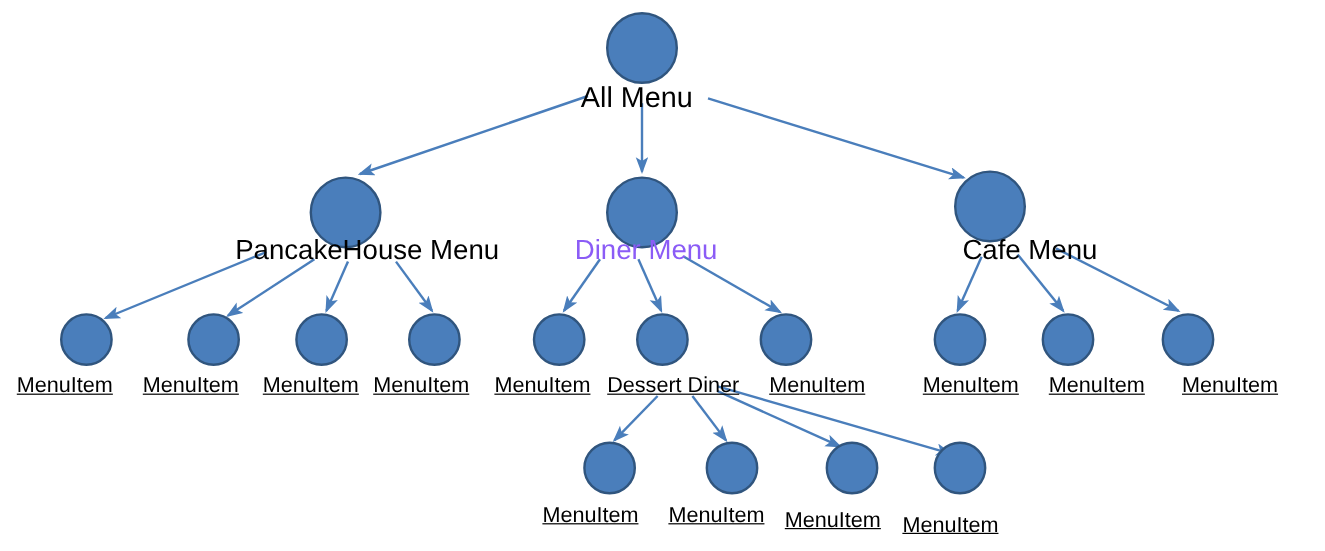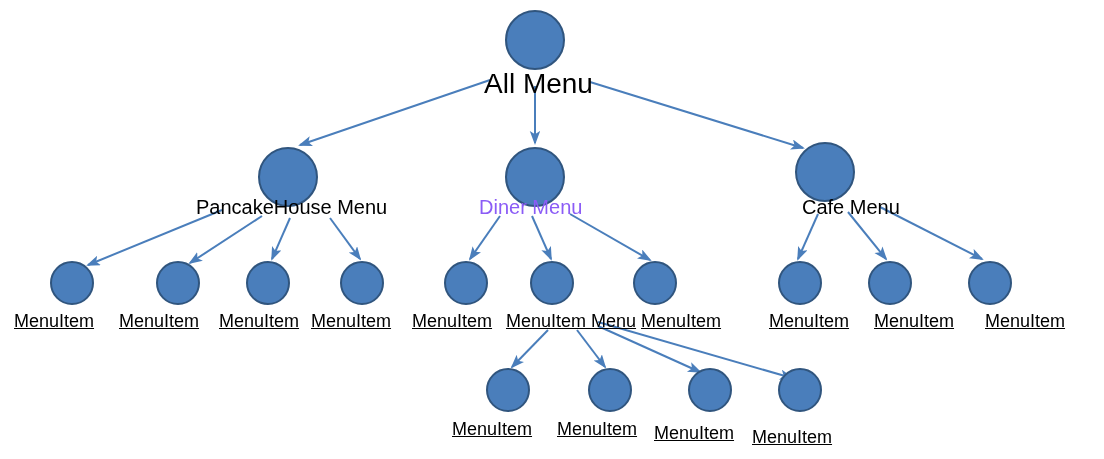--- a/index.html
+++ b/index.html
@@ -33,24 +33,24 @@
     border: 2px solid #30557E;
   }
   .node-label {
     position: absolute;
     color: #000000;
     white-space: nowrap;
     font-family: "Liberation Sans", sans-serif;
     line-height: 1;
   }
   .label-root {
-    font-size: 28px;
+    font-size: 24px;
   }
   .label-mid {
-    font-size: 20px;
+    font-size: 23px;
   }
   .label-leaf {
     font-size: 18px;
     text-decoration: underline;
   }
 </style>
 </head>
 <body>
 
 <div id="diagram-root">
@@ -93,21 +93,21 @@
       <div class="node-label label-leaf" style="left: 14px; top: 312px; color: rgb(0, 0, 0);">MenuItem</div>
       <div class="node-circle" style="left: 156px; top: 261px; width: 44px; height: 44px; background: rgb(74, 126, 187); border-color: rgb(48, 85, 126);"></div>
       <div class="node-label label-leaf" style="left: 119px; top: 312px; color: rgb(0, 0, 0);">MenuItem</div>
       <div class="node-circle" style="left: 246px; top: 261px; width: 44px; height: 44px; background: rgb(74, 126, 187); border-color: rgb(48, 85, 126);"></div>
       <div class="node-label label-leaf" style="left: 219px; top: 312px; color: rgb(0, 0, 0);">MenuItem</div>
       <div class="node-circle" style="left: 340px; top: 261px; width: 44px; height: 44px; background: rgb(74, 126, 187); border-color: rgb(48, 85, 126);"></div>
       <div class="node-label label-leaf" style="left: 311px; top: 312px; color: rgb(0, 0, 0);">MenuItem</div>
       <div class="node-circle" style="left: 444px; top: 261px; width: 44px; height: 44px; background: rgb(74, 126, 187); border-color: rgb(48, 85, 126);"></div>
       <div class="node-label label-leaf" style="left: 412px; top: 312px; color: rgb(0, 0, 0);">MenuItem</div>
       <div class="node-circle" style="left: 530px; top: 261px; width: 44px; height: 44px; background: rgb(74, 126, 187); border-color: rgb(48, 85, 126);"></div>
-      <div class="node-label label-leaf" style="left: 506px; top: 312px; color: rgb(0, 0, 0);">MenuItem Menu</div>
+      <div class="node-label label-leaf" style="left: 506px; top: 312px; color: rgb(0, 0, 0);">Dessert Diner</div>
       <div class="node-circle" style="left: 633px; top: 261px; width: 44px; height: 44px; background: rgb(74, 126, 187); border-color: rgb(48, 85, 126);"></div>
       <div class="node-label label-leaf" style="left: 641px; top: 312px; color: rgb(0, 0, 0);">MenuItem</div>
       <div class="node-circle" style="left: 778px; top: 261px; width: 44px; height: 44px; background: rgb(74, 126, 187); border-color: rgb(48, 85, 126);"></div>
       <div class="node-label label-leaf" style="left: 769px; top: 312px; color: rgb(0, 0, 0);">MenuItem</div>
       <div class="node-circle" style="left: 868px; top: 261px; width: 44px; height: 44px; background: rgb(74, 126, 187); border-color: rgb(48, 85, 126);"></div>
       <div class="node-label label-leaf" style="left: 874px; top: 312px; color: rgb(0, 0, 0);">MenuItem</div>
       <div class="node-circle" style="left: 968px; top: 261px; width: 44px; height: 44px; background: rgb(74, 126, 187); border-color: rgb(48, 85, 126);"></div>
       <div class="node-label label-leaf" style="left: 985px; top: 312px; color: rgb(0, 0, 0);">MenuItem</div>
       <div class="node-circle" style="left: 486px; top: 368px; width: 44px; height: 44px; background: rgb(74, 126, 187); border-color: rgb(48, 85, 126);"></div>
       <div class="node-label label-leaf" style="left: 452px; top: 420px; color: rgb(0, 0, 0);">MenuItem</div>

